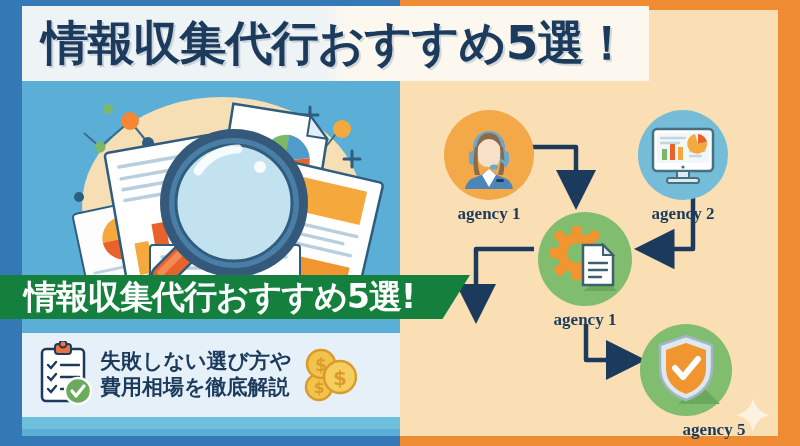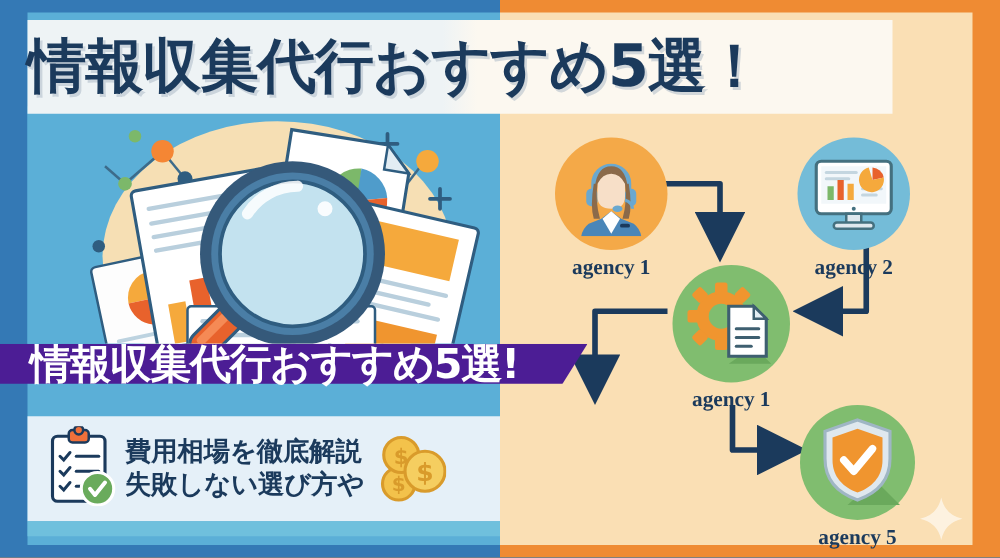--- a/index.html
+++ b/index.html
@@ -30,42 +30,42 @@
     position:absolute; left:22px; top:10px; width:378px; height:426px;
     background:#5bafd7;
   }
   .right-inset {
     position:absolute; left:400px; top:10px; width:378px; height:426px;
     background:#fadfb4;
   }
 
   
   .title-band {
-    position:absolute; left:22px; top:16px; width:692px; height:75px;
+    position:absolute; left:22px; top:6px; width:627px; height:75px;
     background:linear-gradient(90deg,#eef3f5 0%, #eef3f5 48%, #fcf8f0 52%, #fcf8f0 100%);
-    display:flex; align-items:center; 
+    display:flex; align-items:center; justify-content:center;
     z-index:30;
   }
   .title-text {
     font-family:"DejaVu Sans","Liberation Sans",sans-serif;
     font-size:47px; font-weight:bold; color:#1b3a5c;
     letter-spacing:-1px; white-space:nowrap;
     text-shadow:2px 2px 0 rgba(160,175,190,.45);
   }
 
   
   .illus {
     position:absolute; left:22px; top:85px; width:378px; height:190px;
     overflow:hidden; background:#5bafd7; z-index:12;
   }
 
   
   .blue-banner {
-    position:absolute; left:0px; top:275px; width:470px; height:32px;
-    background:#4c1d95;
+    position:absolute; left:0px; top:275px; width:470px; height:44px;
+    background:#15803d;
     clip-path:polygon(0 0, 470px 0, 440px 48px, 0 48px);
     z-index:40;
     display:flex; align-items:center;
   }
   .blue-banner-text {
     font-family:"DejaVu Sans","Liberation Sans",sans-serif;
     margin-left:24px;
     font-size:33px; font-weight:bold; color:#ffffff;
     white-space:nowrap; letter-spacing:-1px;
   }
@@ -327,21 +327,21 @@
       <div class="node-circle" style="width:92px;height:92px;background:#80bd6f;">
         <span>
           <svg width="76" height="76" viewBox="0 0 76 76">
             <path d="M52 54 l20 20 -42 0 z" fill="#6aa95c"></path>
             <path d="M38 6 l26 9 v22 c0 18 -12 28 -26 33 c-14 -5 -26 -15 -26 -33 v-22 z" fill="#dfe8ee" stroke="#9fb6c4" stroke-width="2.5"></path>
             <path d="M38 13 l20 7 v18 c0 14 -9 22 -20 26 c-11 -4 -20 -12 -20 -26 v-18 z" fill="#f0952f"></path>
             <polyline points="27,38 35,47 50,29" fill="none" stroke="#ffffff" stroke-width="6" stroke-linecap="round" stroke-linejoin="round"></polyline>
           </svg>
         </span>
       </div>
-      <div class="node-label" style="top:96px;">agency 5</div>
+      <div class="node-label" style="top:96px;margin-left:28px;">agency 5</div>
     </div>
 
     <span class="sparkle" style="left:336px;top:296px;">
       <svg width="34" height="34" viewBox="0 0 34 34">
         <path d="M17 0 q3 14 17 17 q-14 3 -17 17 q-3 -14 -17 -17 q14 -3 17 -17z" fill="#fdf4e4" opacity=".9"></path>
       </svg>
     </span>
   </div>
 
   <div class="title-band">
@@ -366,22 +366,22 @@
         <g stroke="#1b3a5c" stroke-width="2.4" stroke-linecap="round">
           <line x1="25" y1="24" x2="43" y2="24"></line>
           <line x1="25" y1="36" x2="43" y2="36"></line>
           <line x1="25" y1="48" x2="43" y2="48"></line>
         </g>
         <circle cx="42" cy="50" r="13" fill="#6aab5c" stroke="#ffffff" stroke-width="2.5"></circle>
         <polyline points="36,50 40,55 48,45" fill="none" stroke="#ffffff" stroke-width="3.2" stroke-linecap="round" stroke-linejoin="round"></polyline>
       </svg>
     </span>
     <div class="sub-text">
+      <div>失敗しない選び方や</div>
       <div>費用相場を徹底解説</div>
-      <div>失敗しない選び方や</div>
     </div>
     <span style="margin-left:4px;flex:0 0 auto;">
       <svg width="62" height="62" viewBox="0 0 62 62">
         <circle cx="24" cy="45" r="13" fill="#f3c24b" stroke="#d99b2b" stroke-width="2.5"></circle>
         <text x="24" y="51" font-family="DejaVu Sans, sans-serif" font-size="16" font-weight="bold" fill="#d99b2b" text-anchor="middle">$</text>
         <circle cx="26" cy="22" r="14" fill="#f3c24b" stroke="#d99b2b" stroke-width="2.5"></circle>
         <text x="26" y="29" font-family="DejaVu Sans, sans-serif" font-size="17" font-weight="bold" fill="#d99b2b" text-anchor="middle">$</text>
         <circle cx="45" cy="35" r="16" fill="#f5ce60" stroke="#d99b2b" stroke-width="2.5"></circle>
         <text x="45" y="43" font-family="DejaVu Sans, sans-serif" font-size="20" font-weight="bold" fill="#d99b2b" text-anchor="middle">$</text>
       </svg>

